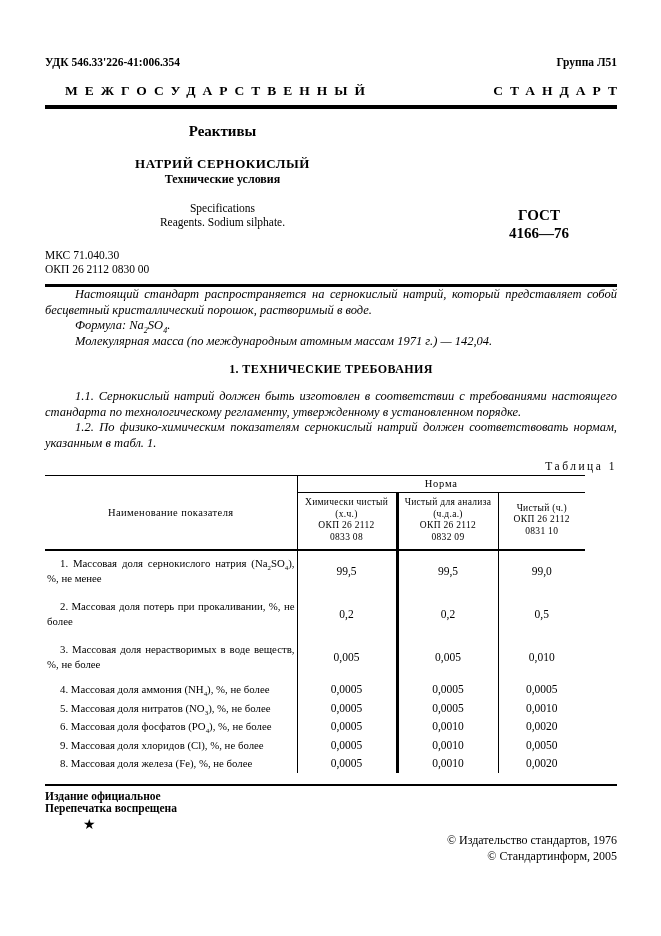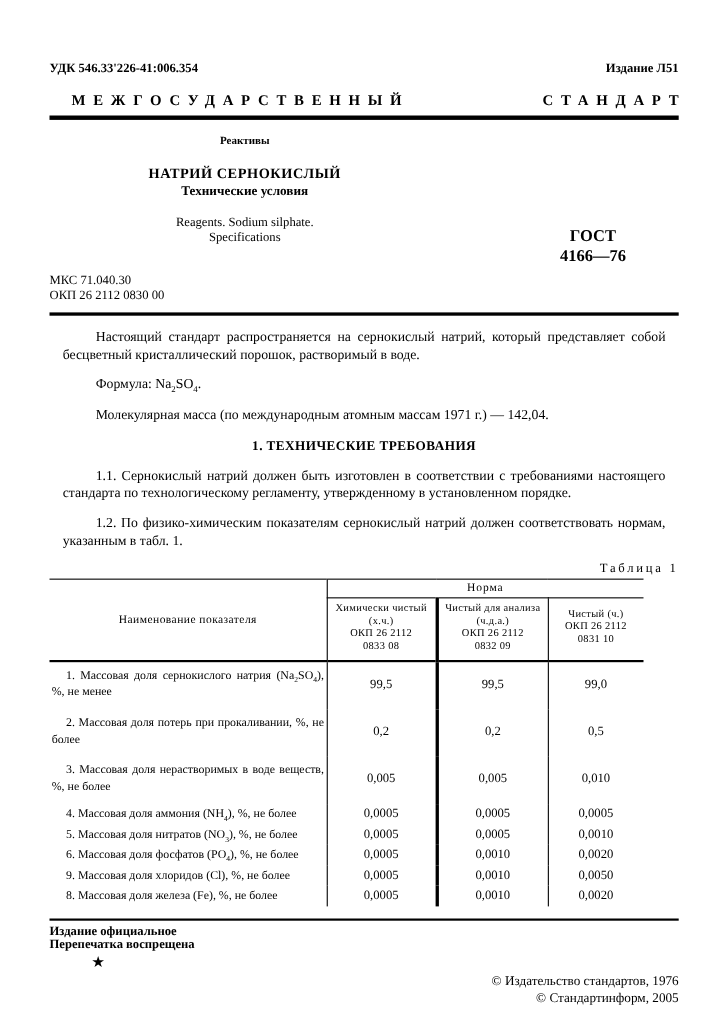--- a/index.html
+++ b/index.html
@@ -17,41 +17,41 @@
     display: flex; justify-content: space-between;
     font-weight: bold; font-size: 13.5px;
     margin-top: 15px; padding-bottom: 6px;
     border-bottom: 4.5px solid #000;
   }
   .standard-kind span { letter-spacing: 7px; margin-left: 20px; }
   .standard-kind span:last-child { letter-spacing: 7px; margin-right: -7px; }
 
   .title-row { display: flex; margin-top: 14px; }
   .title-left { width: 355px; text-align: center; }
-  .t-category { font-weight: bold; font-size: 10px; }
+  .t-category { font-weight: bold; font-size: 15px; }
   .t-main { font-weight: bold; font-size: 13px; margin-top: 16px; letter-spacing: 0.5px; }
   .t-sub { font-weight: bold; font-size: 12px; }
   .t-en { font-size: 11.5px; margin-top: 14px; line-height: 14px; }
   .title-right {
     margin-left: auto; margin-right: 48px; text-align: center;
     font-weight: bold; font-size: 15px; line-height: 17.5px; margin-top: 84px;
   }
 
   .codes { margin-top: 7px; font-size: 11.5px; line-height: 13.5px; }
 
   .rule { border-top: 3px solid #000; }
   .rule-mid { margin-top: 8px; }
   .rule-footer { border-top: 2.5px solid #000; margin-top: 11px; }
 
   .date-line { text-align: right; font-weight: bold; font-size: 11.5px; margin-top: 9px; }
   .date-value { border-bottom: 1.5px solid #000; padding-bottom: 1px; }
 
   p.std {
-    margin: 12px; font-size: 12.5px; line-height: 15.5px;
-    text-align: justify; text-indent: 30px;
+    margin: 0; font-size: 12.5px; line-height: 15.5px;
+    text-align: justify; text-indent: 30px; font-style: italic;
   }
   .mt { margin-top: 11px; }
 
   .section-heading {
     text-align: center; font-weight: bold; font-size: 12px;
     letter-spacing: 0.4px; margin: 13px 0 12px;
   }
 
   .table-caption {
     text-align: right; font-size: 11.5px; letter-spacing: 2.5px;
@@ -86,36 +86,36 @@
   .star { font-family: "DejaVu Sans", sans-serif; font-size: 14px; margin: 3px 0 0 38px; line-height: 14px; }
   .copyrights { text-align: right; font-size: 12px; line-height: 16.5px; margin-top: 1px; }
 </style>
 </head>
 <body>
 
 <div class="page">
 
   <div class="udk-row">
     <span>УДК 546.33'226-41:006.354</span>
-    <span>Издание Л51</span>
+    <span>Группа Л51</span>
   </div>
 
   <div class="standard-kind">
     <span>МЕЖГОСУДАРСТВЕННЫЙ</span>
     <span>СТАНДАРТ</span>
   </div>
 
   <div class="title-row">
     <div class="title-left">
       <div class="t-category">Реактивы</div>
       <div class="t-main">НАТРИЙ СЕРНОКИСЛЫЙ</div>
       <div class="t-sub">Технические условия</div>
       <div class="t-en">
+        <div>Specifications</div>
         <div>Reagents. Sodium silphate.</div>
-        <div>Specifications</div>
       </div>
     </div>
     <div class="title-right">
       <div>ГОСТ</div>
       <div>4166—76</div>
     </div>
   </div>
 
   <div class="codes">
     <div>МКС 71.040.30</div>

